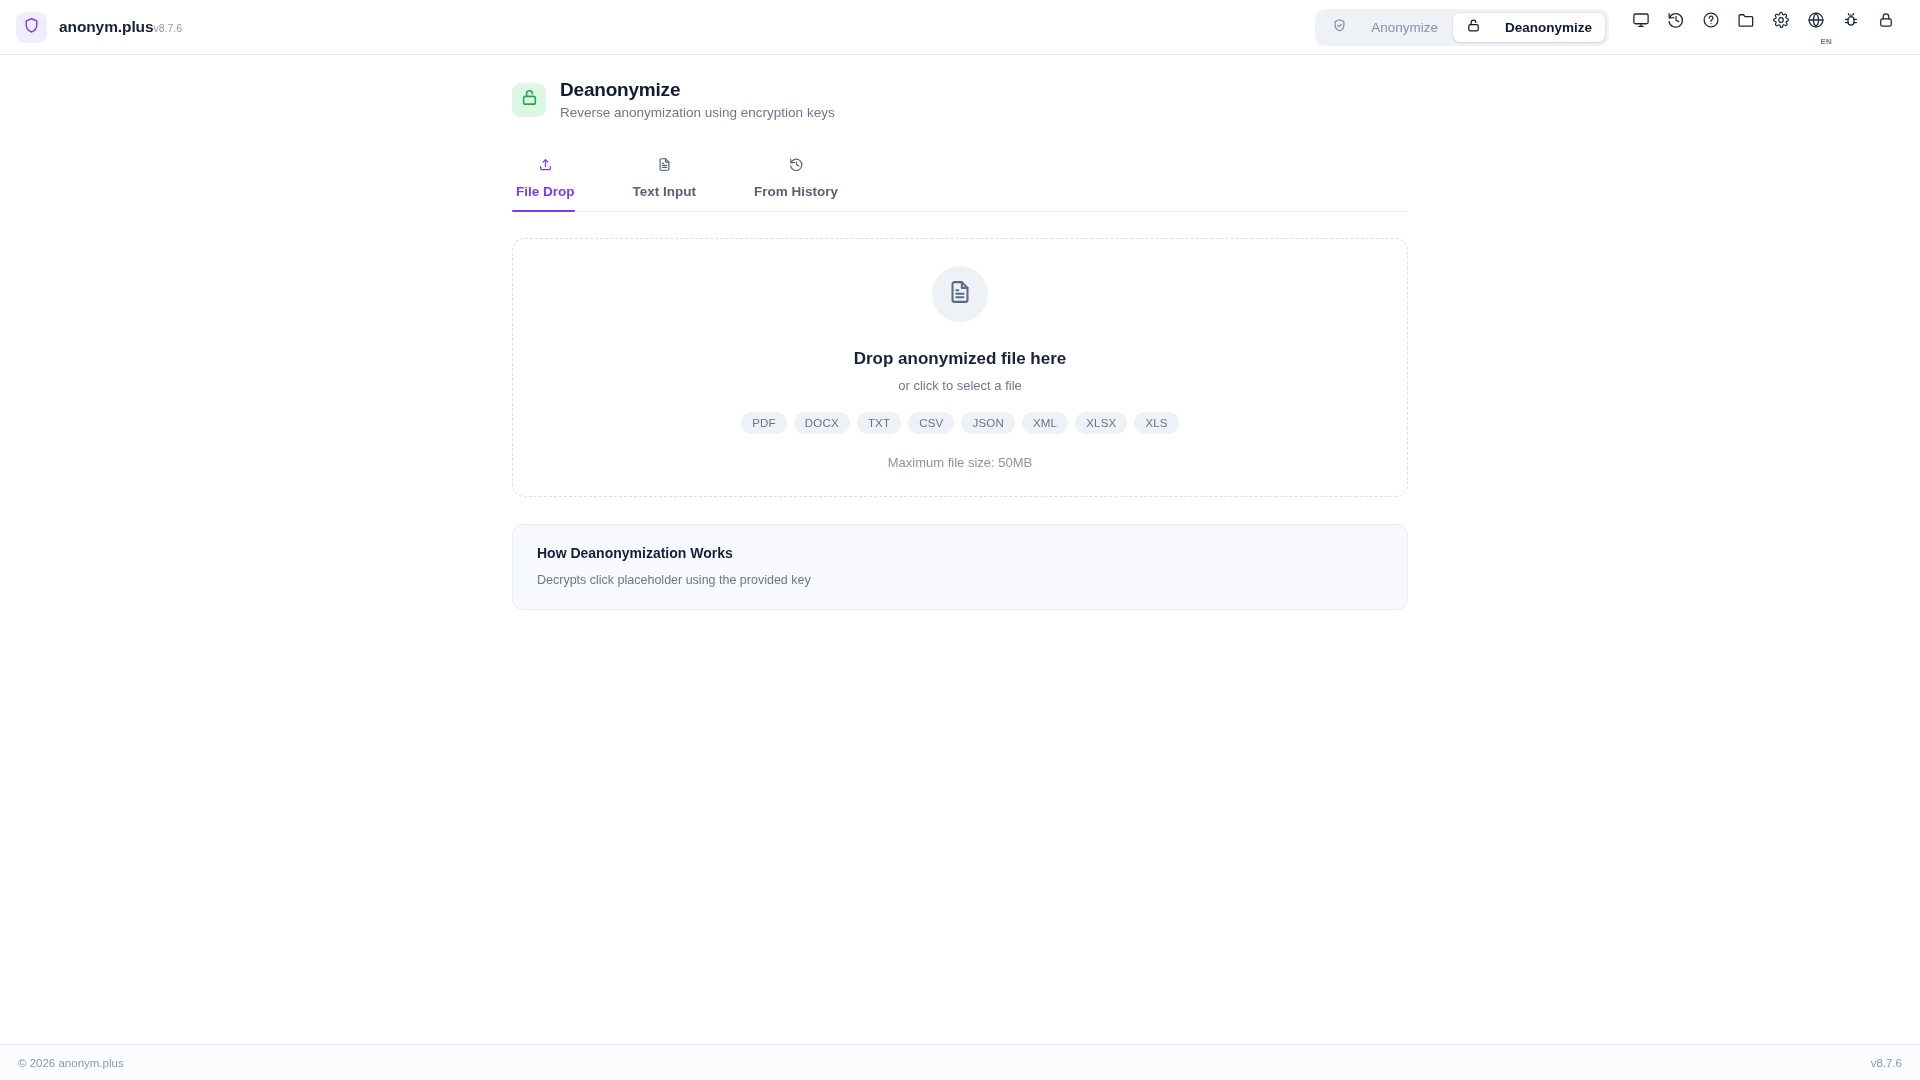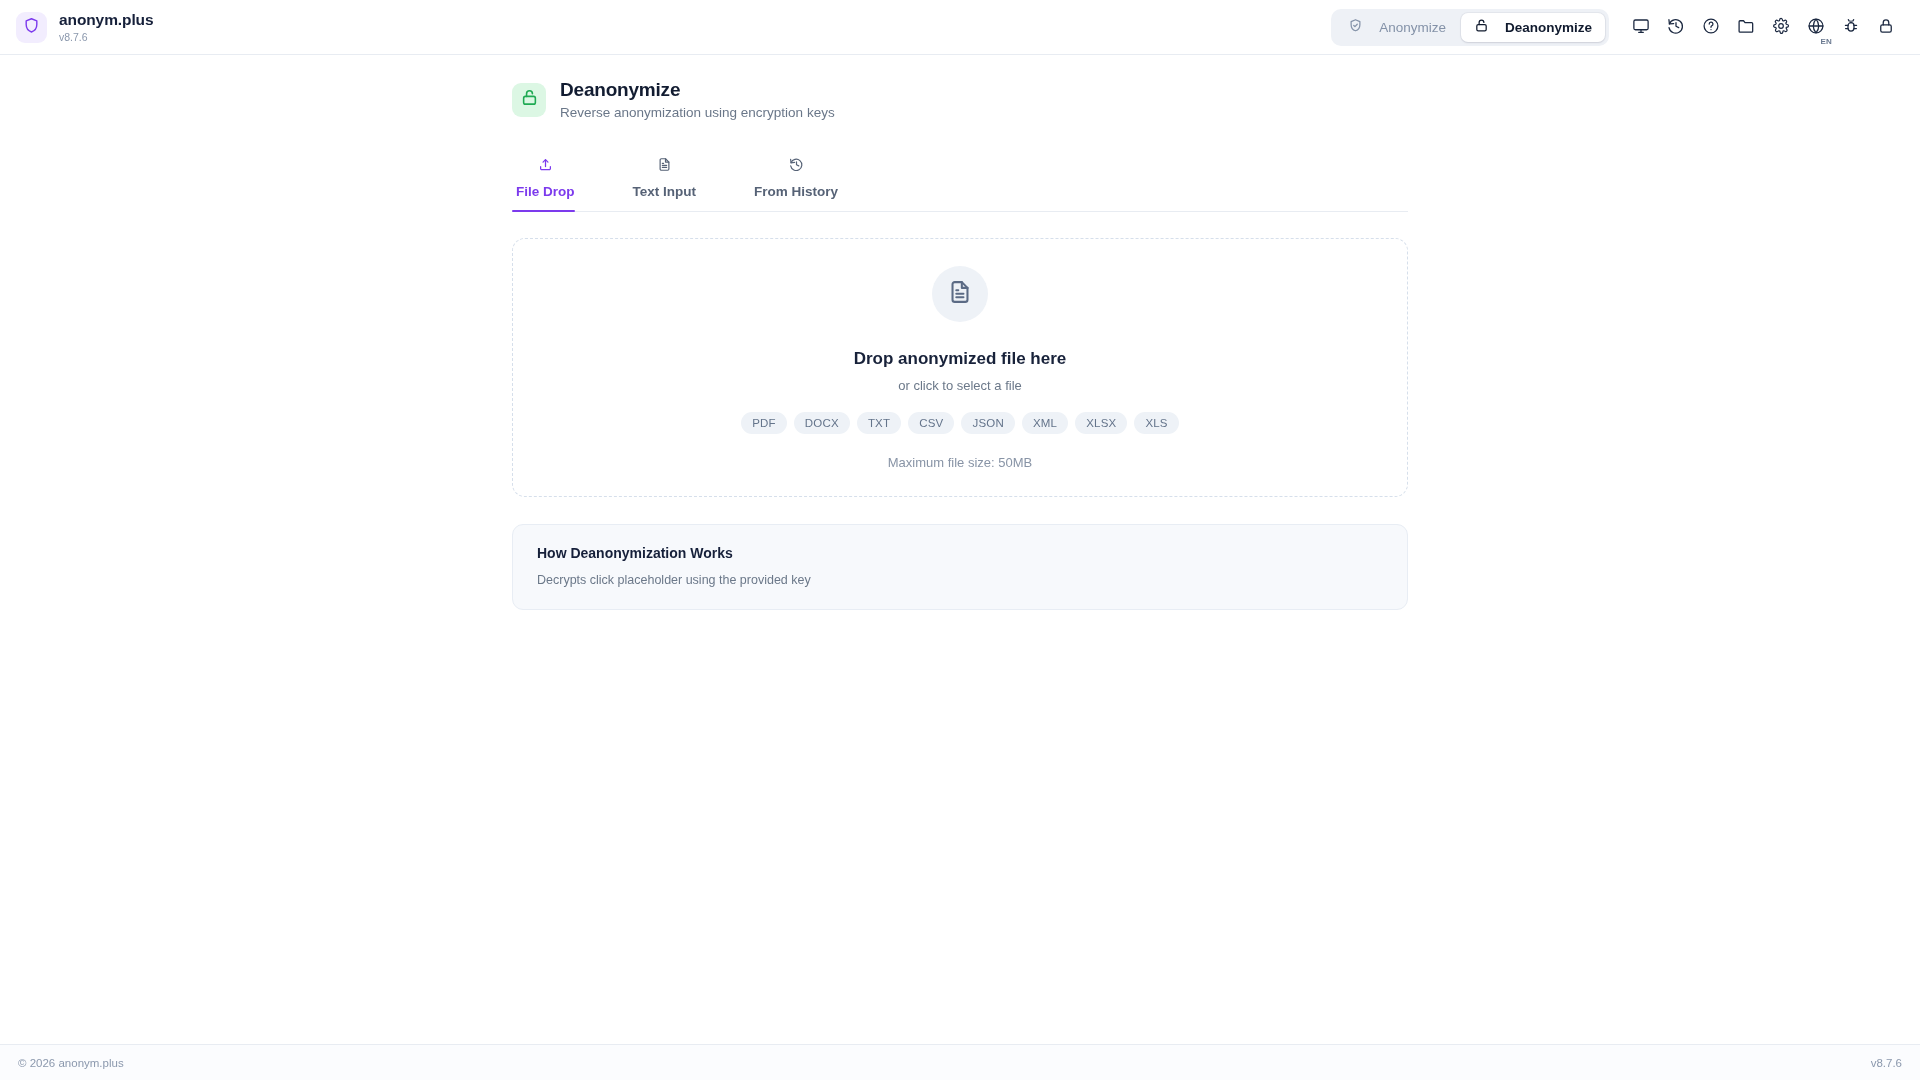--- a/index.html
+++ b/index.html
@@ -19,49 +19,49 @@
     padding: 0 18px 0 16px;
     border-bottom: 1px solid #e8ecf2;
     background: #ffffff;
   }
   .brand { display: flex; align-items: center; gap: 12px; }
   .brand-badge {
     width: 31px; height: 31px; border-radius: 9px;
     background: #f2edfe;
     display: flex; align-items: center; justify-content: center;
   }
-  .brand-text { display: flex; flex-direction: column; justify-content: center; line-height: 1; }
+  .brand-text { display: flex; flex-direction: row; justify-content: center; line-height: 1; }
   .brand-name { font-size: 15.5px; font-weight: 700; color: #16203a; letter-spacing: -0.1px; }
   .brand-ver { font-size: 10.5px; color: #8b98ad; margin-top: 4px; }
 
   .topbar-spacer { flex: 1; }
 
   .mode-toggle {
     display: flex; align-items: center; gap: 2px;
     background: #eef1f6; border-radius: 10px; padding: 4px;
     margin-right: 16px;
   }
   .mode-btn {
-    display: flex; align-items: center; gap: 16px;
+    display: flex; align-items: center; gap: 24px;
     height: 29px; padding: 0 13px;
     border: none; background: transparent; cursor: pointer;
     border-radius: 7px;
     font-family: inherit; font-size: 13.5px; color: #8492a8; font-weight: 500;
     white-space: nowrap;
   }
   .mode-btn.active {
     background: #ffffff; color: #101a2e; font-weight: 700;
     box-shadow: 0 1px 2px rgba(16,24,46,.10), 0 0 0 1px rgba(16,24,46,.045);
   }
 
   .icon-group { display: flex; align-items: center; gap: 3px; }
   .icon-btn {
     width: 32px; height: 32px; border: none; background: transparent;
     cursor: pointer; border-radius: 7px;
-    display: flex; align-items: center; justify-content: center;
+    display: flex; justify-content: center;
     position: relative; color: #1b2840;
   }
   .icon-btn .lang-tag {
     position: absolute; bottom: -3px; right: 0px;
     font-size: 8px; font-weight: 600; color: #6b7a91; letter-spacing: .2px;
   }
 
   
   .main { flex: 1; overflow: hidden; padding-top: 24px; }
   .column { width: 896px; margin: 0 auto; }

